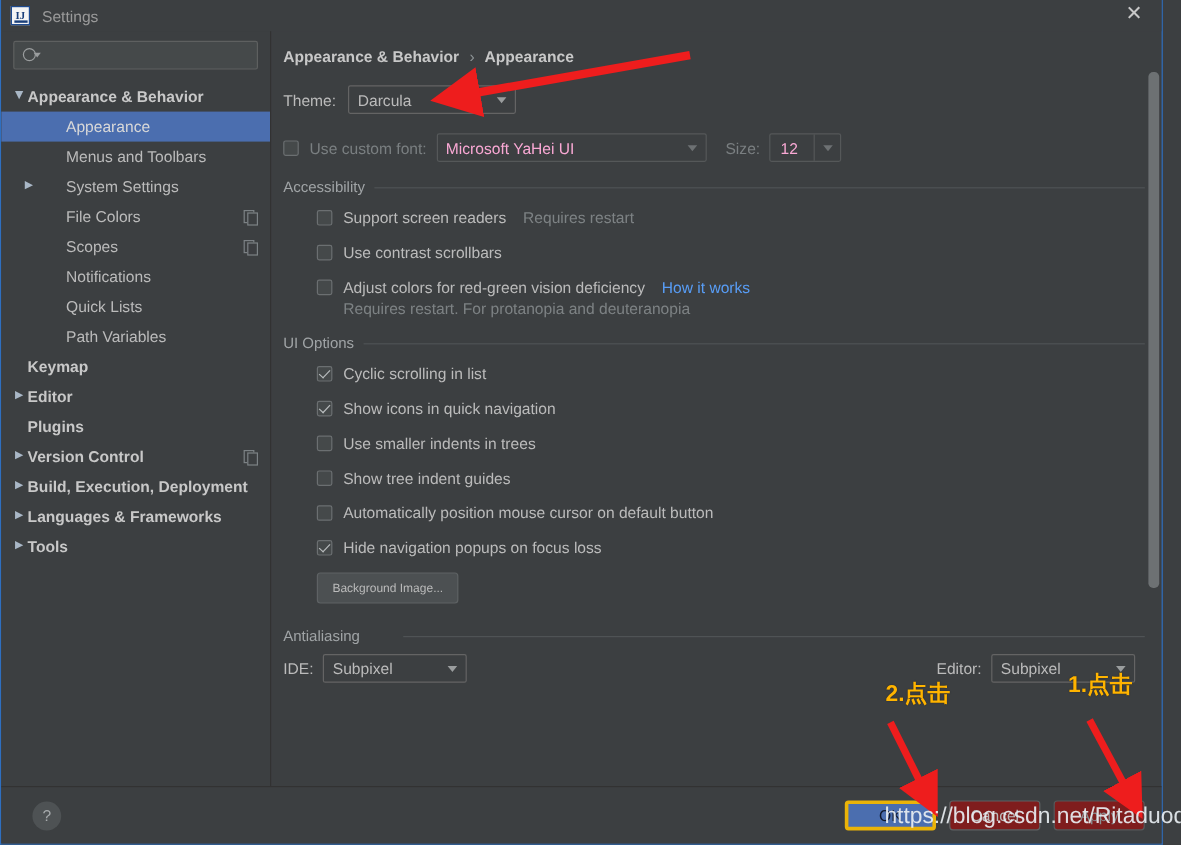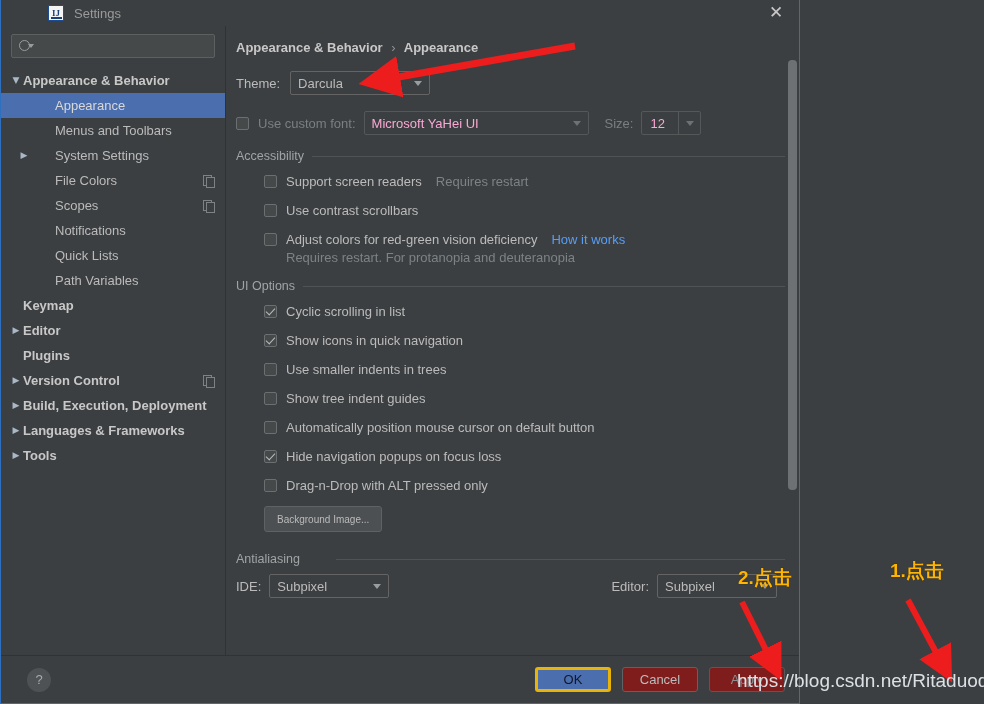--- a/index.html
+++ b/index.html
@@ -7,26 +7,25 @@
   body{
     font-family:"Liberation Sans", sans-serif;
     background:#3c3f41;
     color:#bbbbbb;
     font-size:13px;
     position:relative;
   }
 
   
   .window{
-    position:absolute; left:0; top:0; width:800px; height:704px;
+    position:absolute; left:0; top:0; width:969px; height:704px;
     background:#3c3f41;
     border:1px solid #2e6fc0;
     border-top:none;
     overflow:hidden;
-    padding-left:39px;
   }
   .titlebar{
     height:26px; background:#3c3f41;
     display:flex; align-items:center; padding-left:8px;
     position:relative;
   }
   .ij-logo{
     width:16px;height:16px;
     background:#f4f4f4;
     border:1px solid #1f4b8f;
@@ -385,24 +384,20 @@
             <span class="txt">Show tree indent guides</span>
           </div>
           <div class="cb-row">
             <span class="cb"></span>
             <span class="txt">Automatically position mouse cursor on default button</span>
           </div>
           <div class="cb-row">
             <span class="cb checked"></span>
             <span class="txt">Hide navigation popups on focus loss</span>
           </div>
-          <div class="cb-row">
-            <span class="cb"></span>
-            <span class="txt">Drag-n-Drop with ALT pressed only</span>
-          </div>
         </div>
       <button class="btn bg-img-btn">Background Image...</button>
 
       
       <div class="section" style="margin-top:20px;gap:28px;">
         <span class="s-title">Antialiasing</span>
         <span class="s-line"></span>
       </div>
       <div class="aa-row">
         <span class="lbl">IDE:</span>

